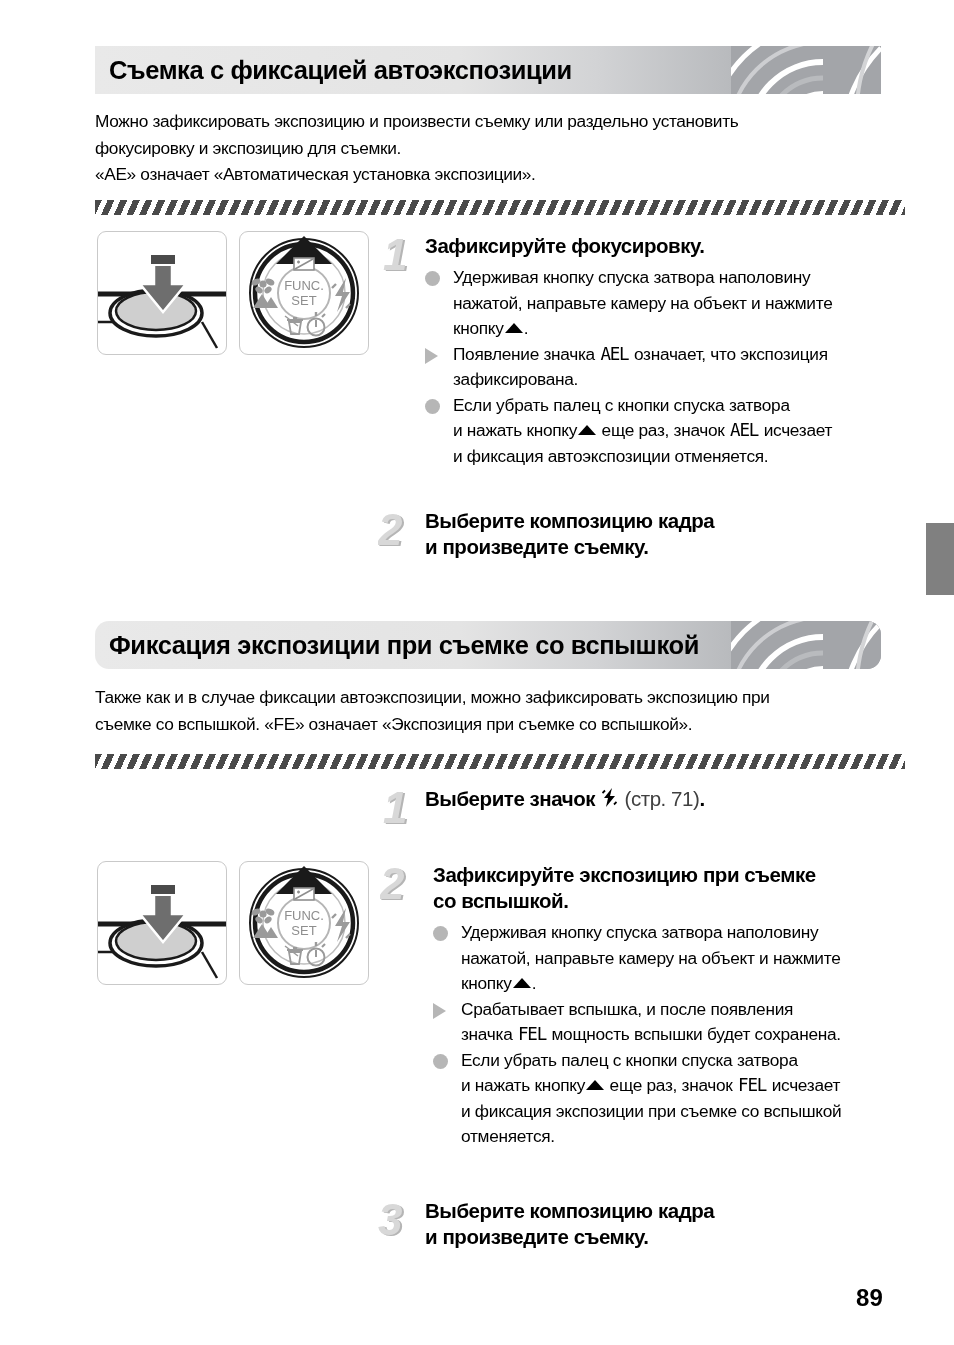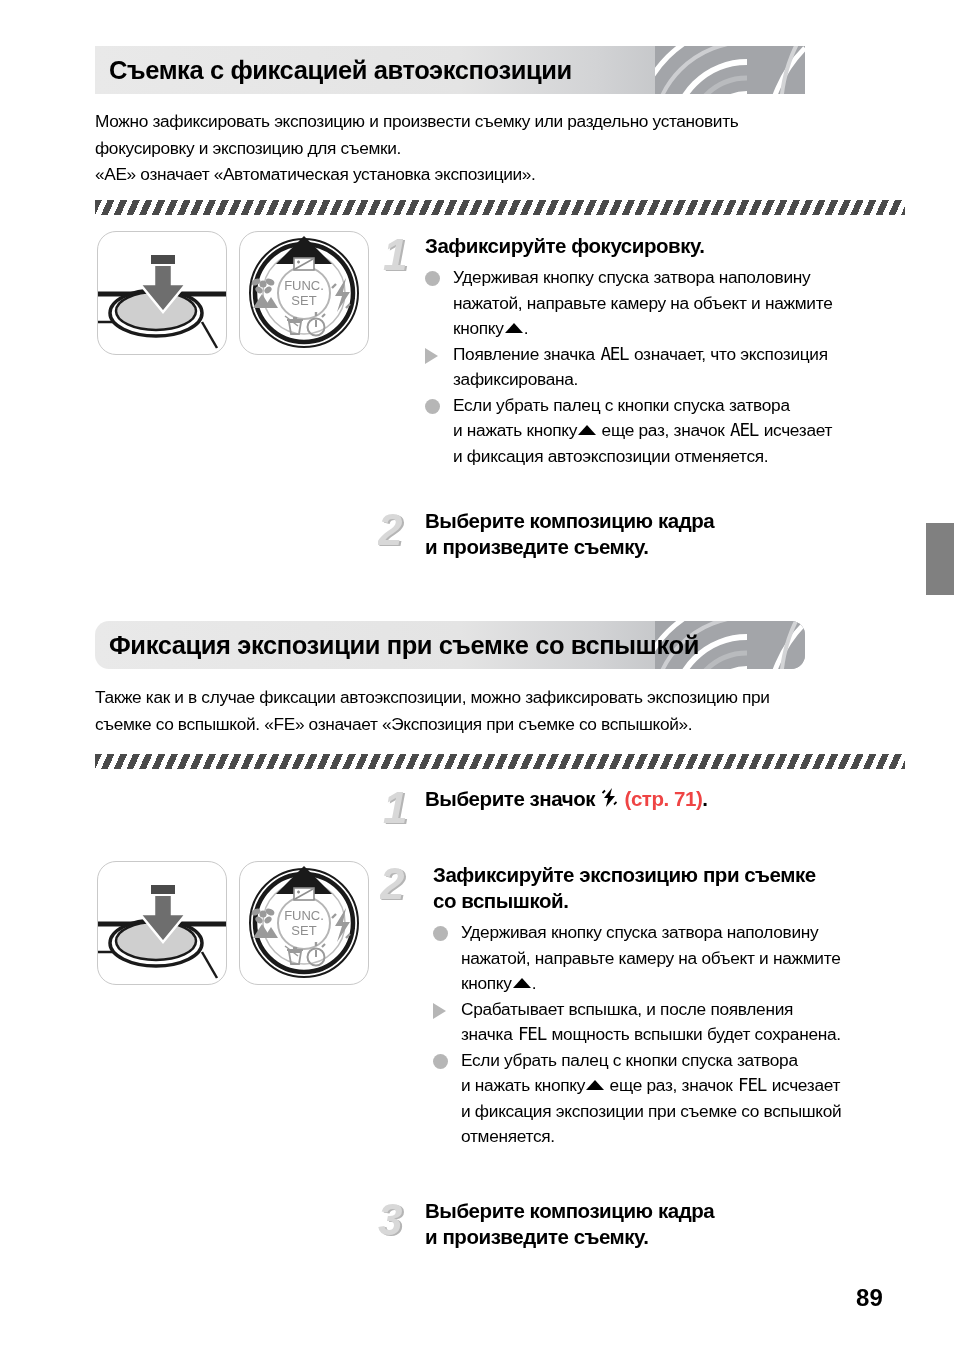--- a/index.html
+++ b/index.html
@@ -18,21 +18,21 @@
 
   .page {
     position: absolute;
     inset: 0;
   }
 
   
   .section-header {
     position: absolute;
     left: 95px;
-    width: 710px;
+    width: 786px;
     height: 48px;
     overflow: hidden;
   }
   .section-header .bar {
     position: absolute;
     left: 0; top: 0;
     width: 810px;
     height: 48px;
     background: linear-gradient(to right,
         #e9e9e9 0%,
@@ -90,21 +90,21 @@
   .figure-row {
     position: absolute;
     left: 97px;
     display: flex;
     gap: 12px;
   }
   .fig-panel {
     width: 128px;
     height: 122px;
     border: 1.5px solid #c9c9c9;
-    border-radius: 19px;
+    border-radius: 9px;
     background: #ffffff;
     position: relative;
     overflow: hidden;
   }
   .fig-panel svg { display: block; }
 
   
   .step {
     position: absolute;
   }
@@ -117,22 +117,22 @@
     font-size: 0;
   }
   .step-title {
     font-size: 20.5px;
     font-weight: bold;
     line-height: 26px;
     letter-spacing: -0.45px;
     color: #000;
   }
   .step-title .link {
-    color: #ef4444;
-    font-weight: bold;
+    color: #404040;
+    font-weight: normal;
   }
 
   
   .bullets {
     margin: 6px 0 0 0;
     padding: 0;
     list-style: none;
   }
   .bullets li {
     position: relative;

